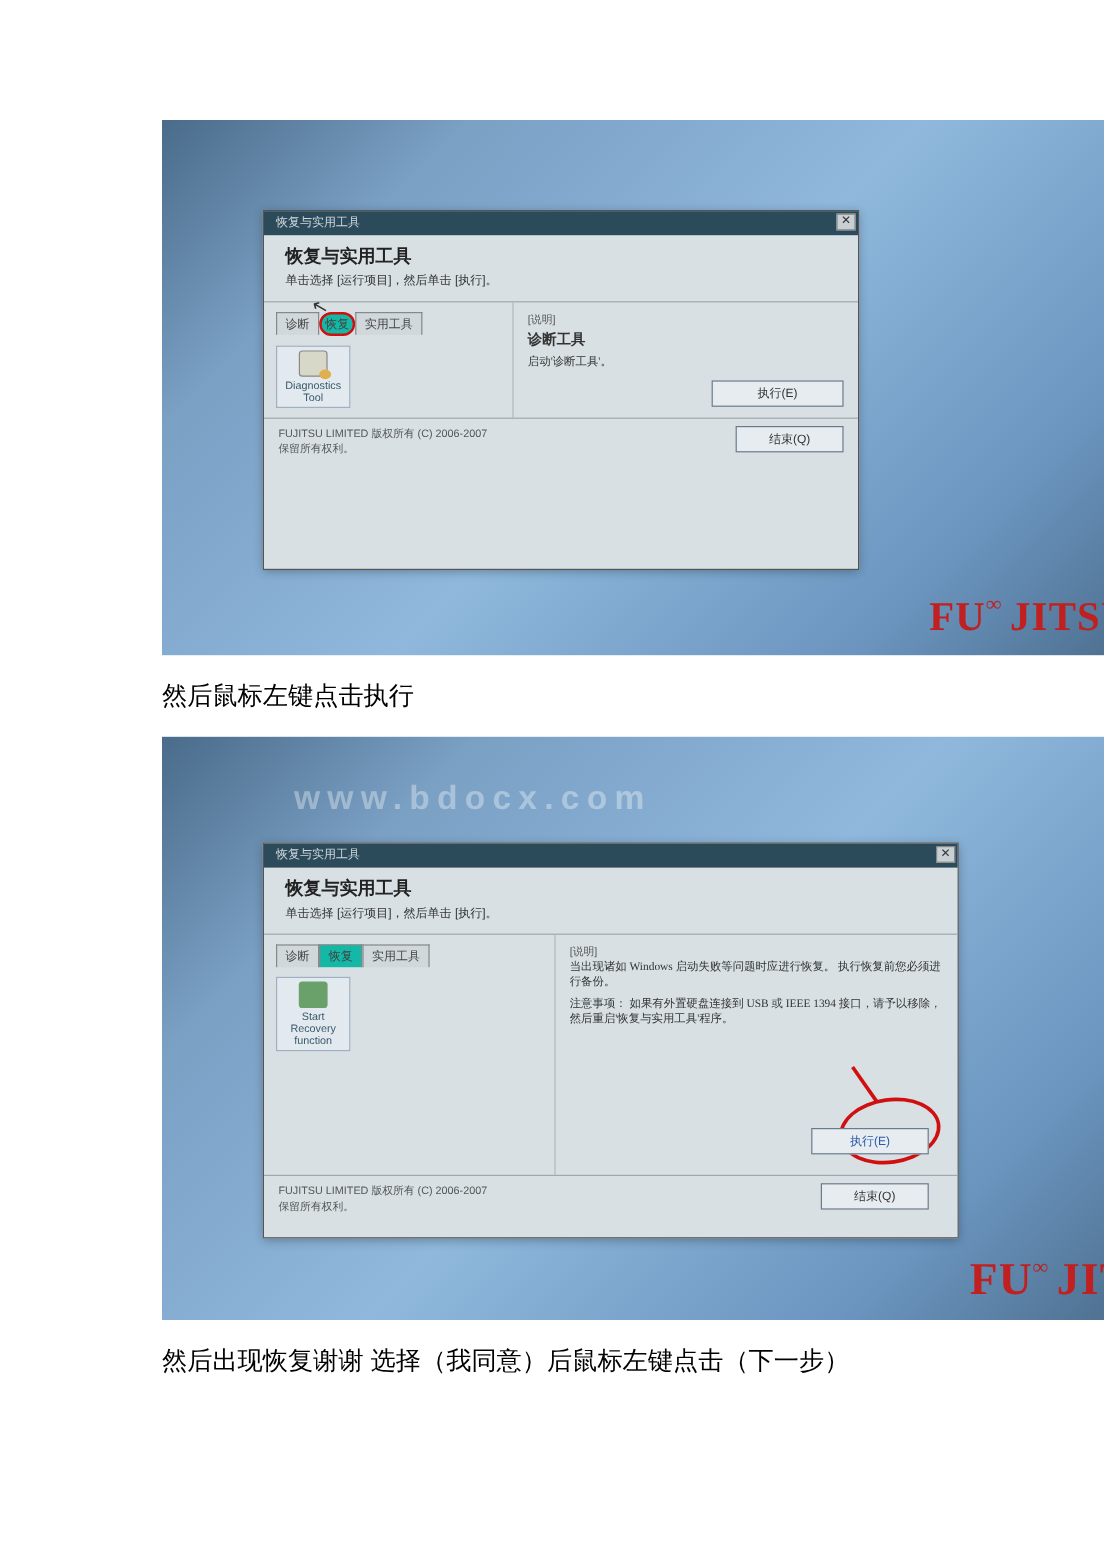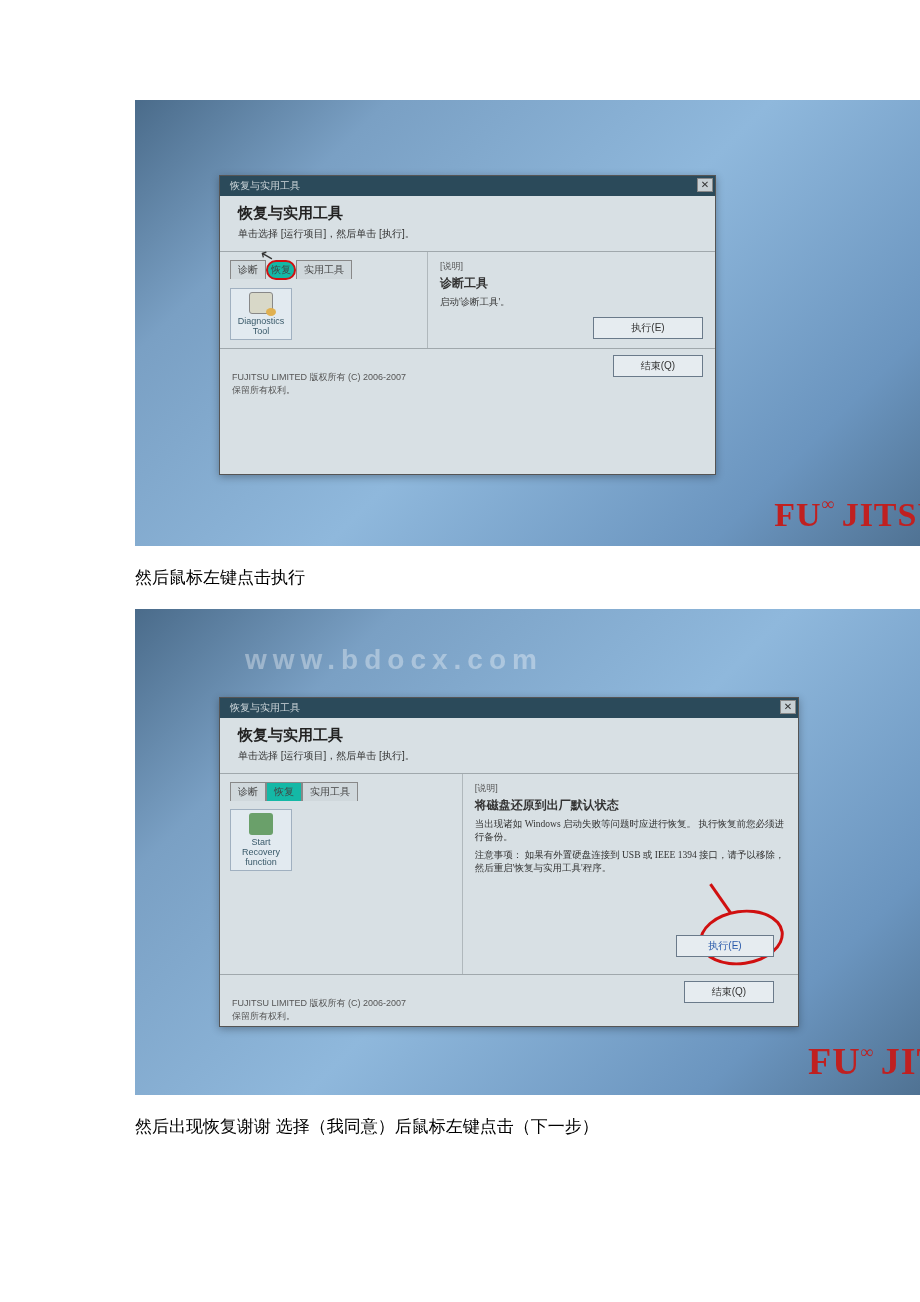--- a/index.html
+++ b/index.html
@@ -14,21 +14,21 @@
     width: 828px;
     margin-left: 105px;
     position: relative;
     background: linear-gradient(135deg, #4a6b8a 0%, #7aa0c4 20%, #8fb8dc 50%, #6b95bf 80%, #4a6b8a 100%);
     overflow: hidden;
   }
   .photo1 { height: 446px; }
   .photo2 { height: 486px; }
   .caption {
     margin: 20px 0 20px 105px;
-    font-size: 17px;
+    font-size: 21px;
     color: #000;
   }
   .watermark {
     position: absolute;
     top: 35px;
     left: 110px;
     font-size: 28px;
     letter-spacing: 6px;
     color: rgba(255,255,255,0.35);
     font-weight: 700;
@@ -114,21 +114,21 @@
     background: #6aa06a;
     border-radius: 3px;
   }
   .toolicon1 .ico { background: #d8d8c8; border: 1px solid #888; position: relative; }
   .toolicon1 .ico::after { content: ""; position: absolute; right: -4px; bottom: -3px; width: 10px; height: 8px; background: #e0b050; border-radius: 50%; }
   .rightcol .lbl { color: #555; font-size: 9px; }
   .rightcol h3 { font-size: 12px; font-weight: bold; margin: 2px 0 4px 0; }
   .rightcol p { font-size: 9.5px; line-height: 1.4; margin-bottom: 4px; font-family: Liberation Serif, serif; }
   .footer {
     border-top: 1px solid #a0a8ac;
-    padding: 22px 12px;
+    padding: 6px 12px;
     font-size: 9px;
     color: #555;
     position: relative;
   }
   .btn {
     position: absolute;
     background: #e6ecf0;
     border: 1px solid #6a7a8a;
     font-size: 10px;
     padding: 3px 0;
@@ -240,21 +240,20 @@
         </div>
         <div class="toolicon">
           <div class="ico"></div>
           <div>Start</div>
           <div>Recovery</div>
           <div>function</div>
         </div>
       </div>
       <div class="rightcol">
         <div class="lbl">[说明]</div>
-        <h3>将磁盘还原到出厂默认状态</h3>
         <p>当出现诸如 Windows 启动失败等问题时应进行恢复。 执行恢复前您必须进行备份。</p>
         <p>注意事项： 如果有外置硬盘连接到 USB 或 IEEE 1394 接口，请予以移除，然后重启'恢复与实用工具'程序。</p>
       </div>
     </div>
     <div class="footer" style="height:55px;">
       <div class="scribline"></div>
       <div class="scribble scrib1"></div>
       <div class="btn execbtn2">执行(E)</div>
       <div>FUJITSU LIMITED 版权所有 (C) 2006-2007</div>
       <div>保留所有权利。</div>

